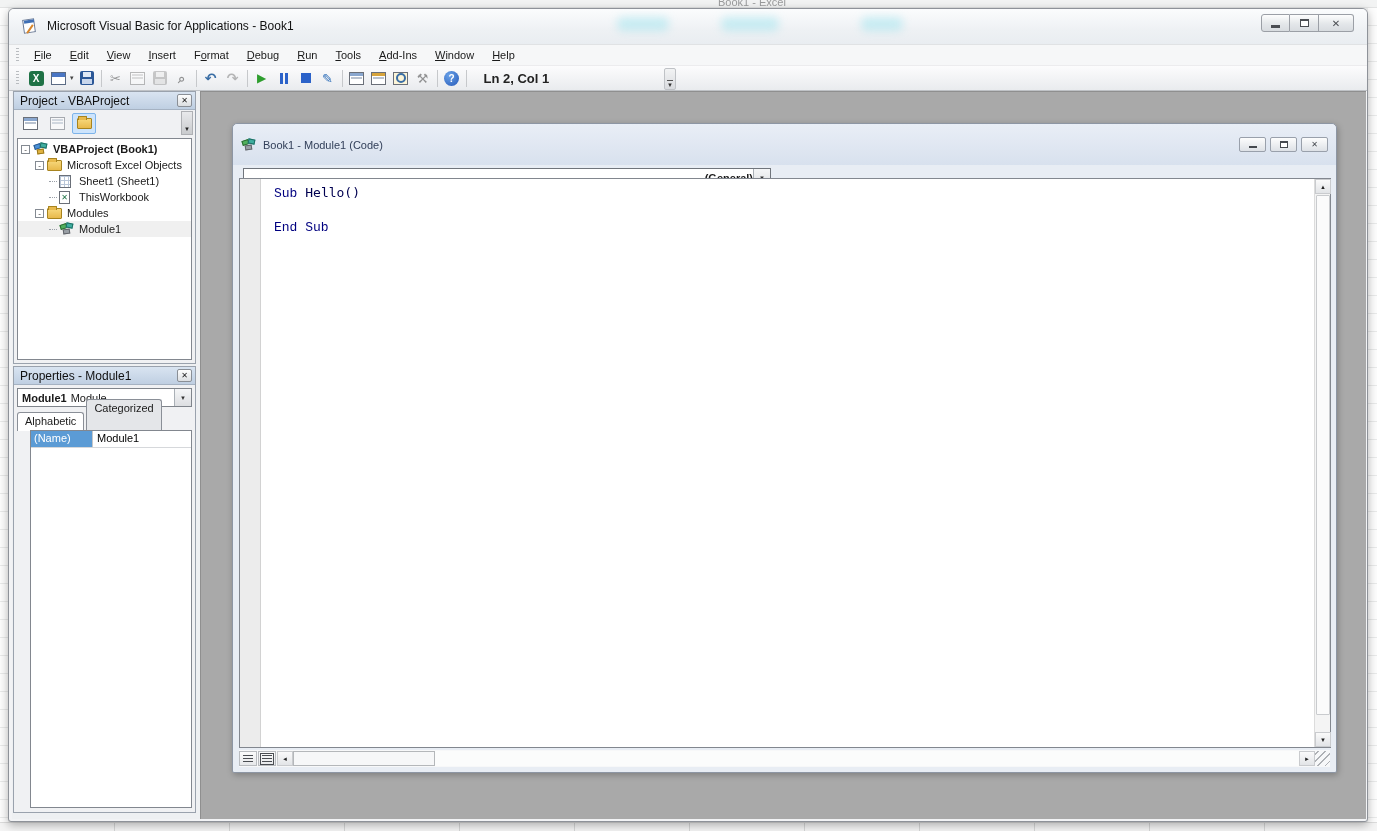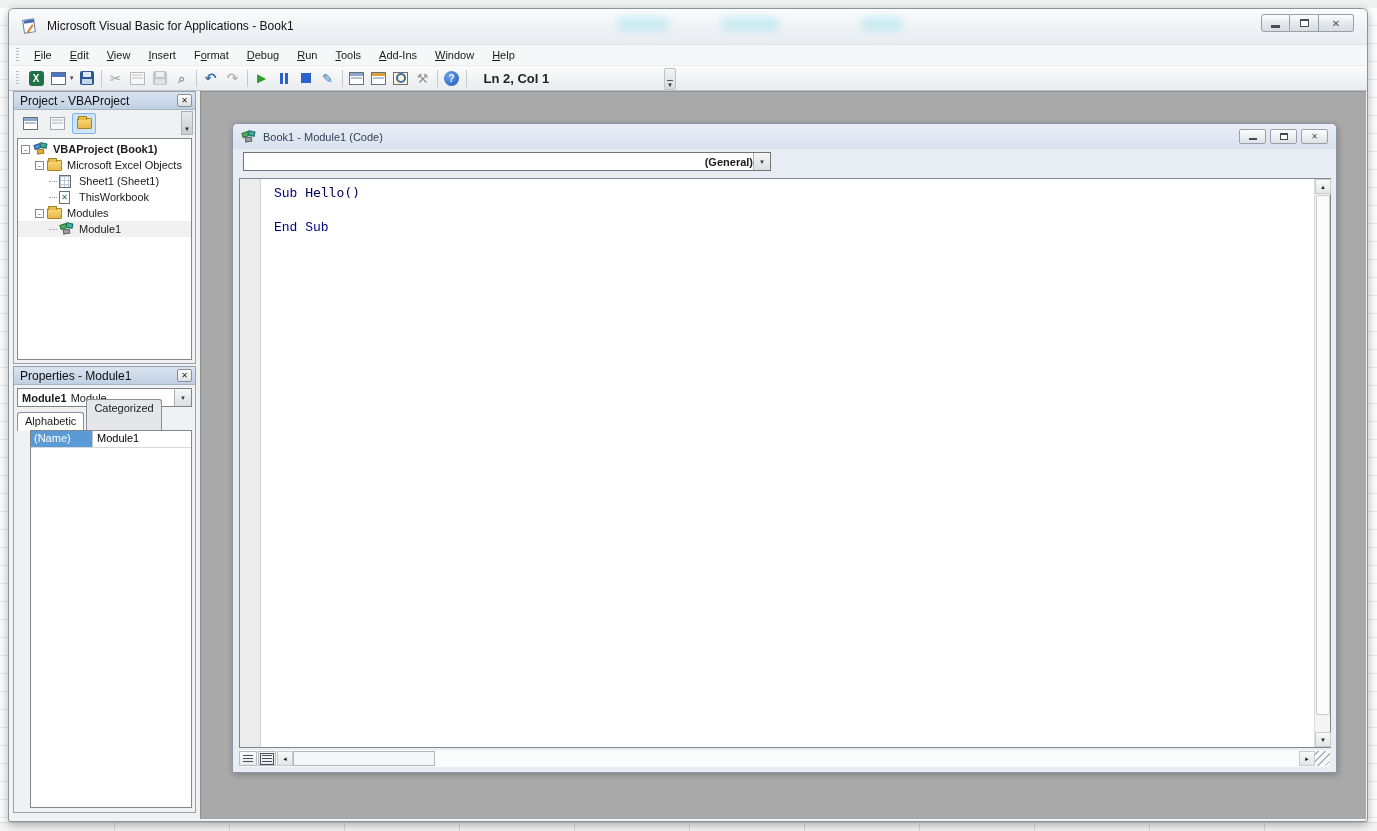--- a/index.html
+++ b/index.html
@@ -125,21 +125,21 @@
   .tab { padding:2px 7px 16px; border:1px solid #8a8f97; border-bottom:none; border-radius:3px 3px 0 0; background:#e4e6e9; font-size:11px; }
   .tab.active { background:#fff; position:relative; top:1px; padding-bottom:4px; }
   .prop-grid { position:absolute; left:3px; right:3px; top:63px; bottom:4px; background:#fff; border:1px solid #82878f;margin-left:13px; }
   .prop-row { display:flex; height:17px; border-bottom:1px solid #d6d8db; font-size:11px; }
   .prop-name { width:62px; background:#5b9bd5; color:#fff; padding:1px 3px; border-right:1px solid #c4c6c9; }
   .prop-val { flex:1; padding:1px 4px; color:#000; }
 
   
   .code-window { position:absolute; left:31px; top:31px; width:1105px; height:650px;
     background:#e8edf4; border:1px solid #8d96a4; border-radius:5px 5px 2px 2px; box-shadow:1px 2px 6px rgba(0,0,0,.25); }
-  .code-title { height:25px; display:flex; align-items:center; padding:0 8px;
+  .code-title { height:41px; display:flex; align-items:center; padding:0 8px;
     background:linear-gradient(#e9eef6,#d8e1ee); border-radius:5px 5px 0 0; }
   .code-title .t-icon { margin-right:6px; }
   .code-title-text { font-size:11px; color:#33405a; flex:1; }
   .cw-controls { display:flex; gap:4px; }
   .cw-btn { width:27px; height:15px; border:1px solid #99a0ab; border-radius:2px; background:linear-gradient(#fdfdfd,#dde1e6);
     display:flex; align-items:center; justify-content:center; font-size:8px; color:#45494f; }
   .g-min2 { width:8px; height:2px; background:#45494f; margin-top:5px; }
   .g-rest2 { width:8px; height:7px; border:1px solid #45494f; border-top-width:2px; background:#fff; }
   .combo-row { position:relative; height:27px; }
   .combo { position:absolute; top:3px; height:19px; background:#fff; border:1px solid #70757c; display:flex; align-items:center;text-align:right; }
@@ -166,20 +166,23 @@
     display:flex; align-items:center; justify-content:center; font-size:6px; color:#222; flex:none; }
   .hs-track { flex:1; height:15px; position:relative; background:#fbfcfc; }
   .h-thumb { position:absolute; left:0; top:0; width:142px; height:15px; background:#f6f7f8; border:1px solid #b4b7ba; }
   .size-grip { width:15px; height:15px; flex:none;
     background:repeating-linear-gradient(135deg,transparent 0 2px,#aeb1b5 2px 3px,transparent 3px 5px); }
 </style>
 </head>
 <body>
 
 <div class="desktop">
+  <div class="excel-top">
+    <span class="ghost-title">Book1 - Excel</span>
+  </div>
   <div class="excel-left"></div>
   <div class="excel-right"></div>
   <div class="excel-bottom"></div>
 </div>
 
 <div class="main-window">
 
   <div class="titlebar">
     <div class="glass-smudge" style="left:608px; width:52px;"></div>
     <div class="glass-smudge" style="left:712px; width:58px;"></div>

